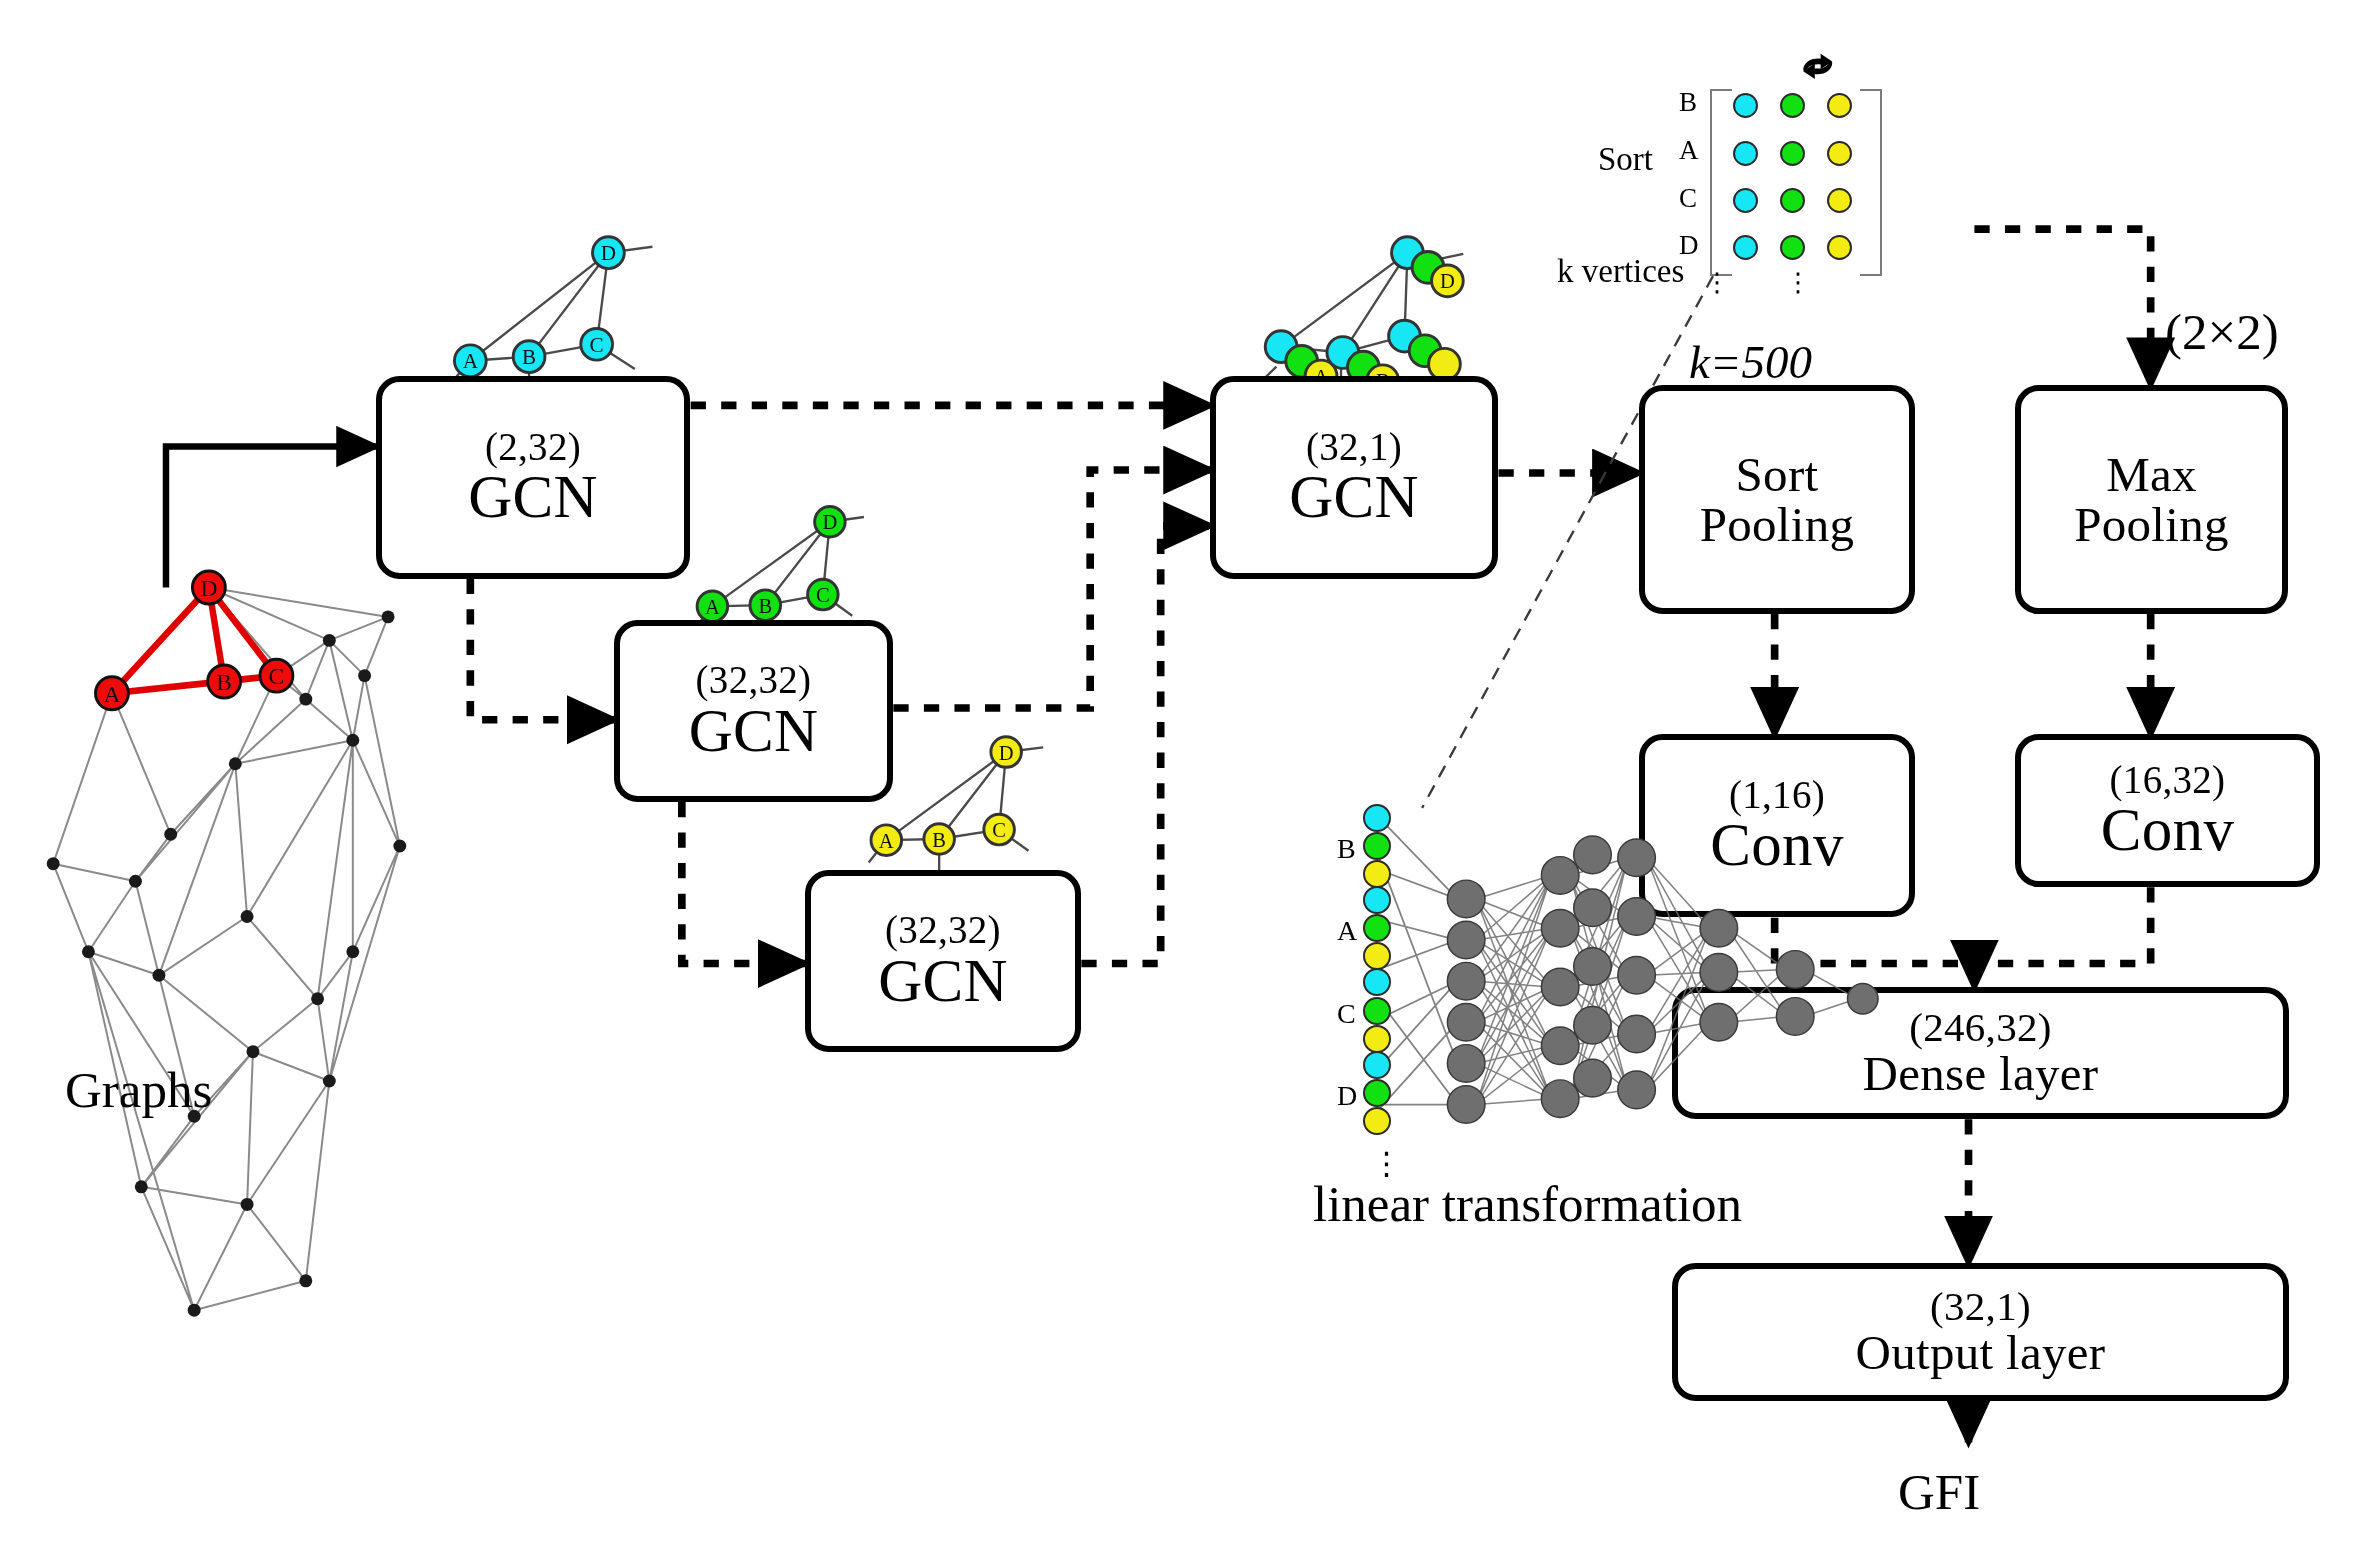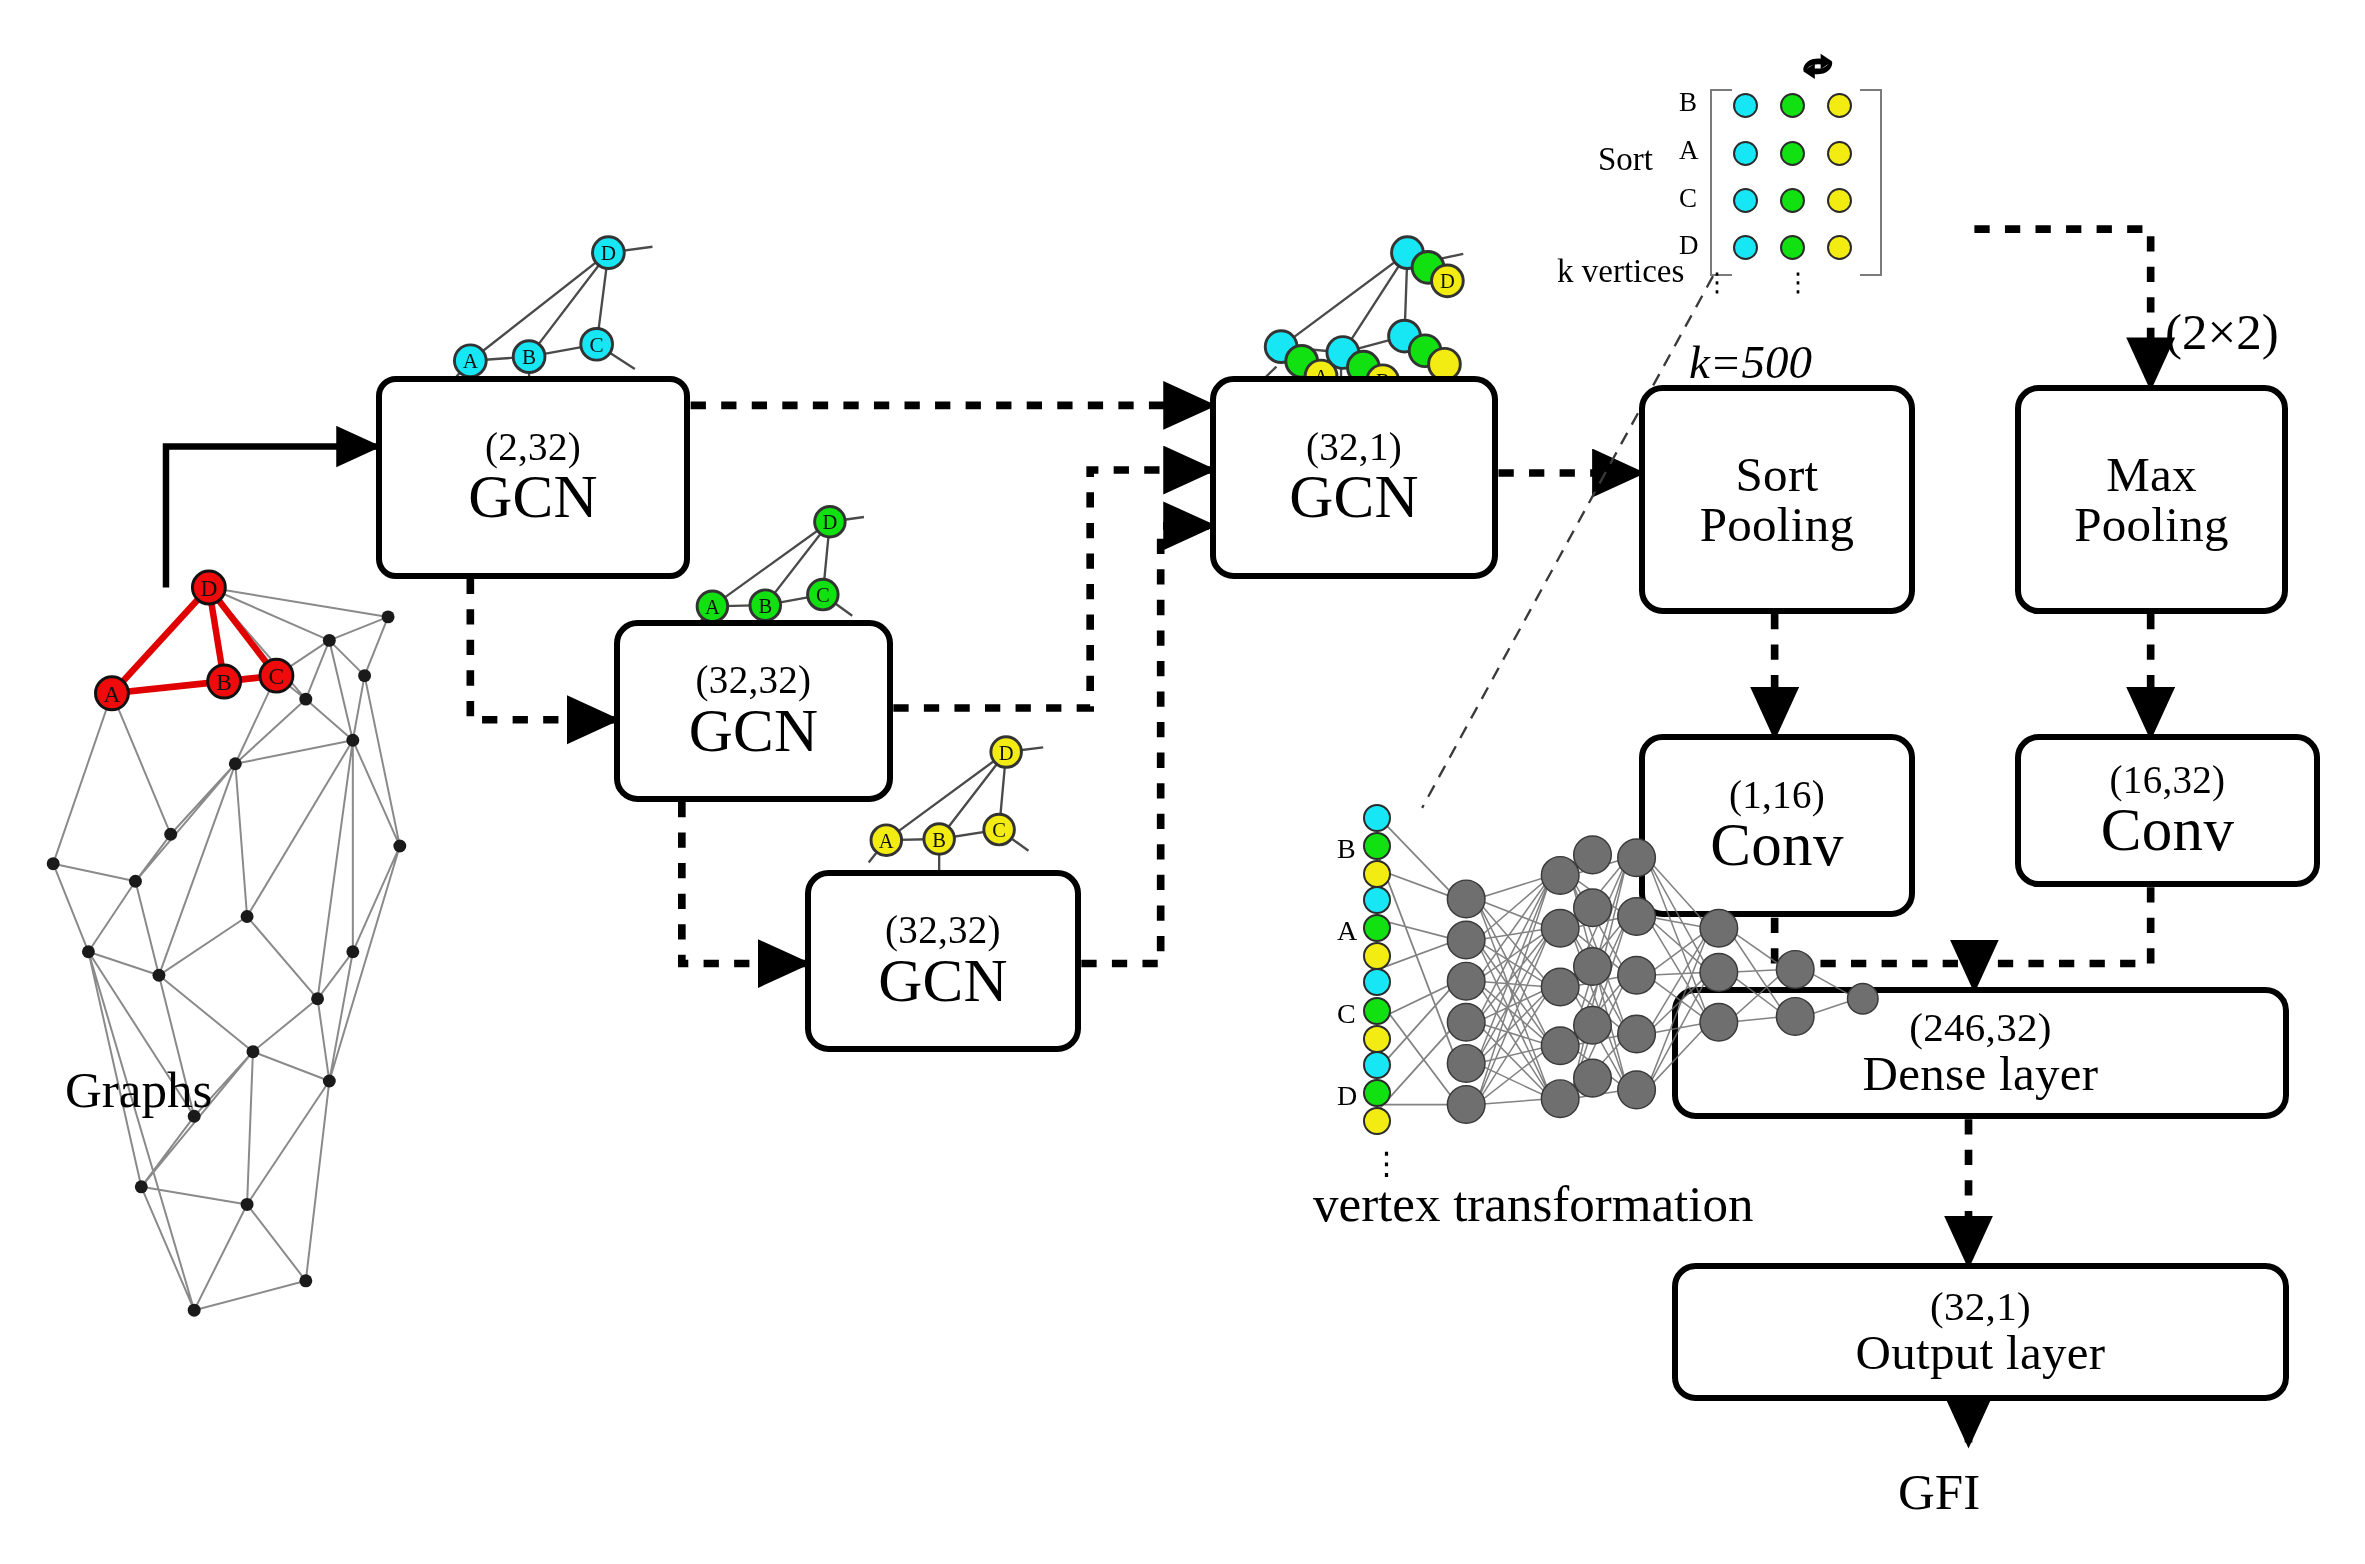--- a/index.html
+++ b/index.html
@@ -253,21 +253,21 @@
       <circle cx="2430" cy="455" r="27" fill="#11e011" stroke="#333" stroke-width="5"></circle>
       <circle cx="2463" cy="478" r="27" fill="#f2ec12" stroke="#333" stroke-width="5"></circle>
     </g>
     <g font-family="Liberation Serif, serif" font-size="35" fill="#111" text-anchor="middle">
       <text x="2248" y="653">A</text>
         <text x="2353" y="661">B</text>
       <text x="2463" y="491">D</text>
     </g>
   </svg>
 
-  <div class="box" style="left:376px;top:376px;width:314px;height:203px;border-radius:20px;">
+  <div class="box" style="left:376px;top:376px;width:314px;height:203px;">
     <span class="l1">(2,32)</span>
     <span class="l2">GCN</span>
   </div>
 
   <div class="box" style="left:614px;top:620px;width:279px;height:182px;">
     <span class="l1">(32,32)</span>
     <span class="l2">GCN</span>
   </div>
 
   <div class="box" style="left:805px;top:870px;width:276px;height:182px;">
@@ -460,16 +460,16 @@
   <div class="fc cy" style="left:1363px;top:968px;width:28px;height:28px;"></div>
   <div class="fc gr" style="left:1363px;top:997px;width:28px;height:28px;"></div>
   <div class="fc ye" style="left:1363px;top:1025px;width:28px;height:28px;"></div>
 
   <div class="fc cy" style="left:1363px;top:1051px;width:28px;height:28px;"></div>
   <div class="fc gr" style="left:1363px;top:1079px;width:28px;height:28px;"></div>
   <div class="fc ye" style="left:1363px;top:1107px;width:28px;height:28px;"></div>
 
   <div class="vdots" style="left:1371px;top:1156px;font-size:31px;">⋮</div>
 
-  <div class="lab sz-xl" style="left:1313px;top:1175px;">vertex transformation</div>
+  <div class="lab sz-xl" style="left:1313px;top:1175px;">linear transformation</div>
 
 </div>
 
 
 </body></html>

